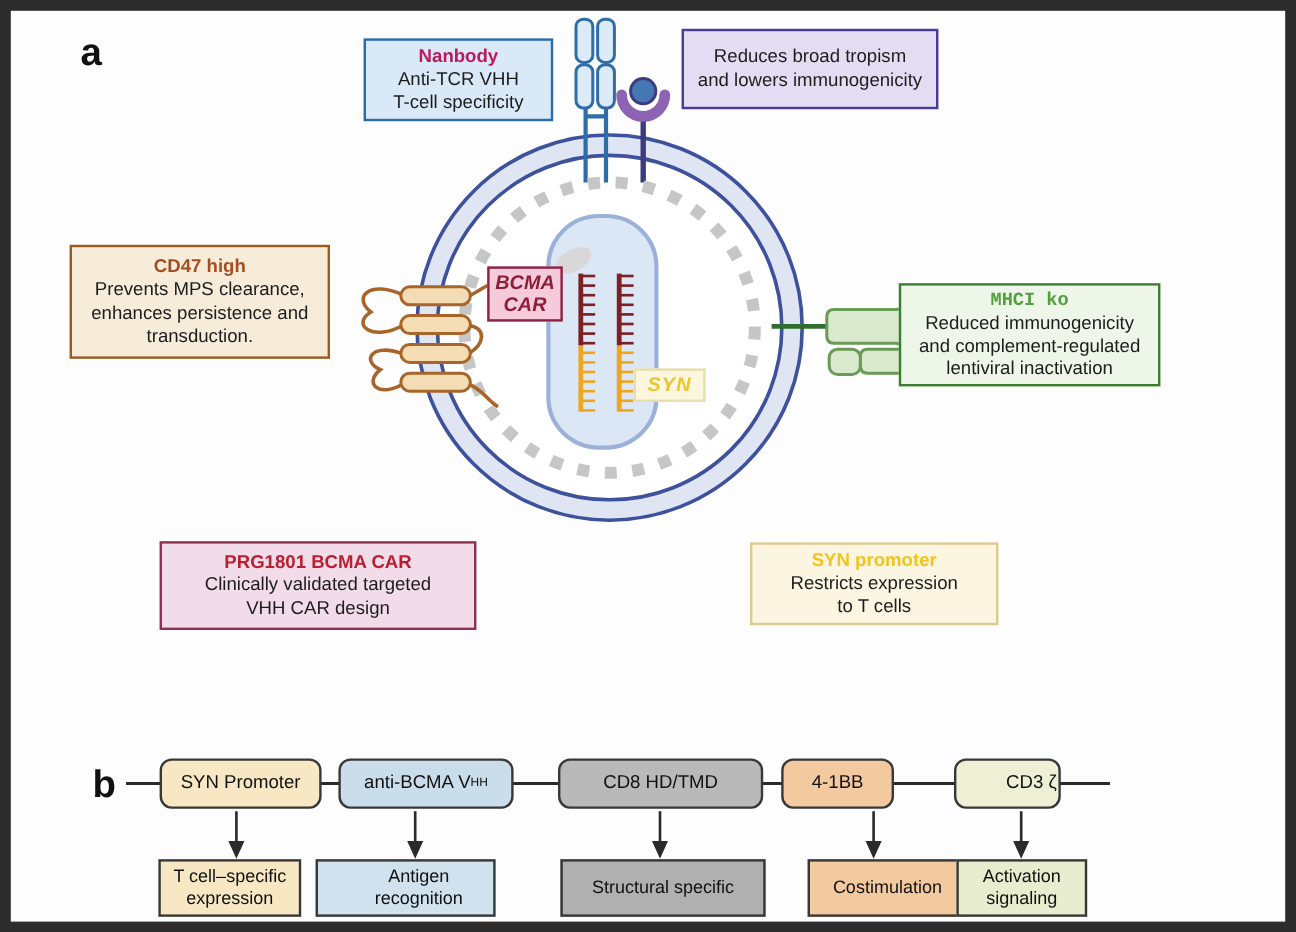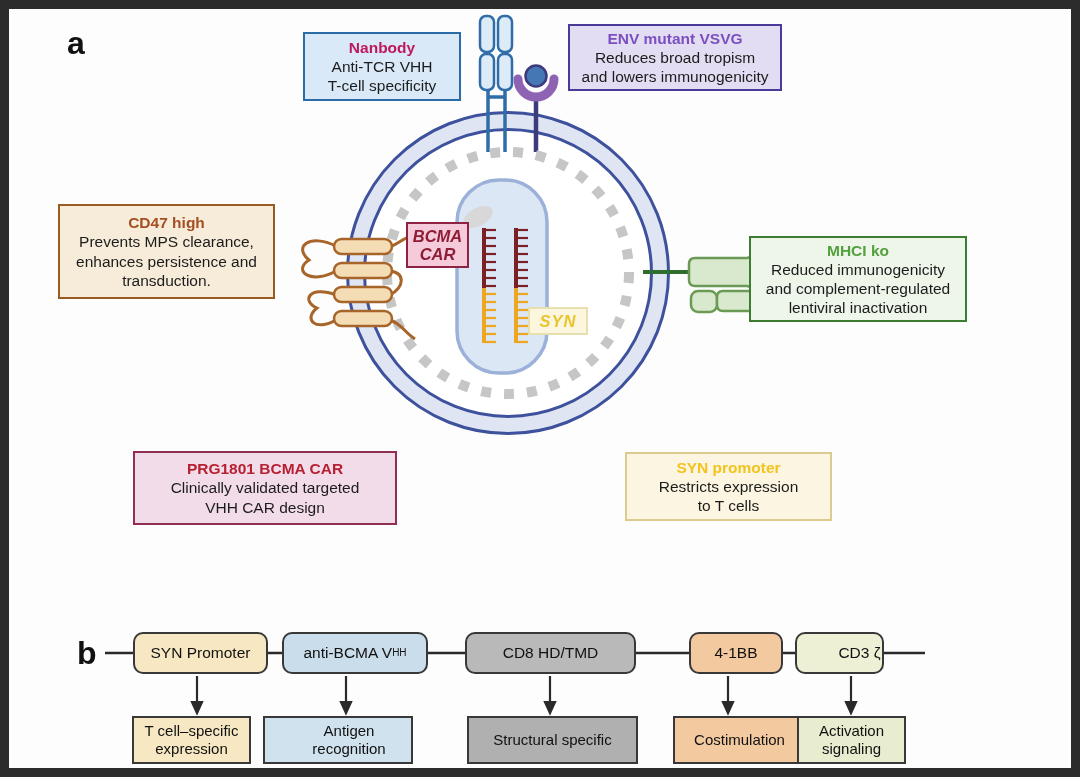--- a/index.html
+++ b/index.html
@@ -17,40 +17,40 @@
   .abox .ttl{font-weight:bold;display:block;}
   .abox span{display:block;}
 
   #box-nanbody{left:294px;top:23px;width:158px;height:69px;background:#d9e9f8;border:2.5px solid #2a6ca8;}
   #box-nanbody .ttl{color:#be185d;}
   #box-env{left:559px;top:15px;width:214px;height:67px;background:#e3ddf3;border:2.5px solid #4a3a99;}
   #box-env .ttl{color:#7b4fc0;}
   #box-cd47{left:49px;top:195px;width:217px;height:95px;background:#f6ecd9;border:2.5px solid #9a5b22;}
   #box-cd47 .ttl{color:#a54e22;}
   #box-mhci{left:740px;top:227px;width:218px;height:86px;background:#eef5e9;border:2.5px solid #3c7d31;}
-  #box-mhci .ttl{color:#53a03f;}
+  #box-mhci .ttl{color:#53a03f;font-family:Liberation Mono, monospace;}
   #box-prg{left:124px;top:442px;width:264px;height:74px;background:#f3dcea;border:2.5px solid #8f3052;}
   #box-prg .ttl{color:#b72031;}
   #box-synprom{left:616px;top:443px;width:207px;height:69px;background:#fbf5e1;border:2.5px solid #dcca8f;}
   #box-synprom .ttl{color:#f2c41d;}
 
   #lbl-bcma{left:397px;top:213px;width:63px;height:46px;background:#f5cbdc;border:2.5px solid #8e2242;
             font-size:16.5px;font-weight:bold;font-style:italic;color:#8e1d38;line-height:1.1;}
   #lbl-syn{left:519px;top:298px;width:60px;height:28px;background:#fbf6dd;border:2px solid #e6dfb0;
            font-size:16.5px;font-weight:bold;font-style:italic;color:#e9c52e;letter-spacing:1px;}
 
   .seg{position:absolute;z-index:2;top:623px;height:42px;box-sizing:border-box;
        background:#eee;border:2.2px solid #383838;border-radius:10px;
        display:flex;align-items:center;justify-content:center;
        font-size:15.5px;color:#111;white-space:nowrap;}
   .seg sub{font-size:10px;line-height:0;}
   #seg-synprom{left:124px;width:135px;background:#f7e8c3;}
   #seg-antibcma{left:273px;width:146px;background:#c9ddeb;}
   #seg-cd8{left:456px;width:171px;background:#b9b9b9;}
-  #seg-41bb{left:680px;width:94px;background:#f3c99f;justify-content:center;}
+  #seg-41bb{left:642px;width:94px;background:#f3c99f;justify-content:center;}
   #seg-cd3z{left:786px;width:89px;background:#eef0d6;padding-left:40px;}
 
   .fnc{position:absolute;z-index:2;top:707px;height:48px;box-sizing:border-box;
        border:2.2px solid #383838;display:flex;align-items:center;justify-content:center;
        text-align:center;font-size:15px;line-height:1.18;color:#111;padding:2px 4px;}
   #fnc-tcell{left:123px;width:119px;background:#f7e8c3;}
   #fnc-antigen{left:254px;width:150px;background:#cfe2ee;padding-left:26px;}
   #fnc-structural{left:458px;width:171px;background:#b0b0b0;}
   #fnc-costim{left:664px;width:133px;background:#f3c99f;}
   #fnc-activation{left:788px;width:109px;background:#e9edcf;}
@@ -196,21 +196,20 @@
   <div class="panel-letter" id="letter-a">a</div>
   <div class="panel-letter" id="letter-b">b</div>
 
   <div class="abox" id="box-nanbody">
     <span class="ttl">Nanbody</span>
     <span>Anti-TCR VHH</span>
     <span>T-cell specificity</span>
   </div>
 
   <div class="abox" id="box-env">
-    <span class="ttl">ENV mutant VSVG</span>
     <span>Reduces broad tropism</span>
     <span>and lowers immunogenicity</span>
   </div>
 
   <div class="abox" id="box-cd47">
     <span class="ttl">CD47 high</span>
     <span>Prevents MPS clearance,</span>
     <span>enhances persistence and</span>
     <span>transduction.</span>
   </div>

